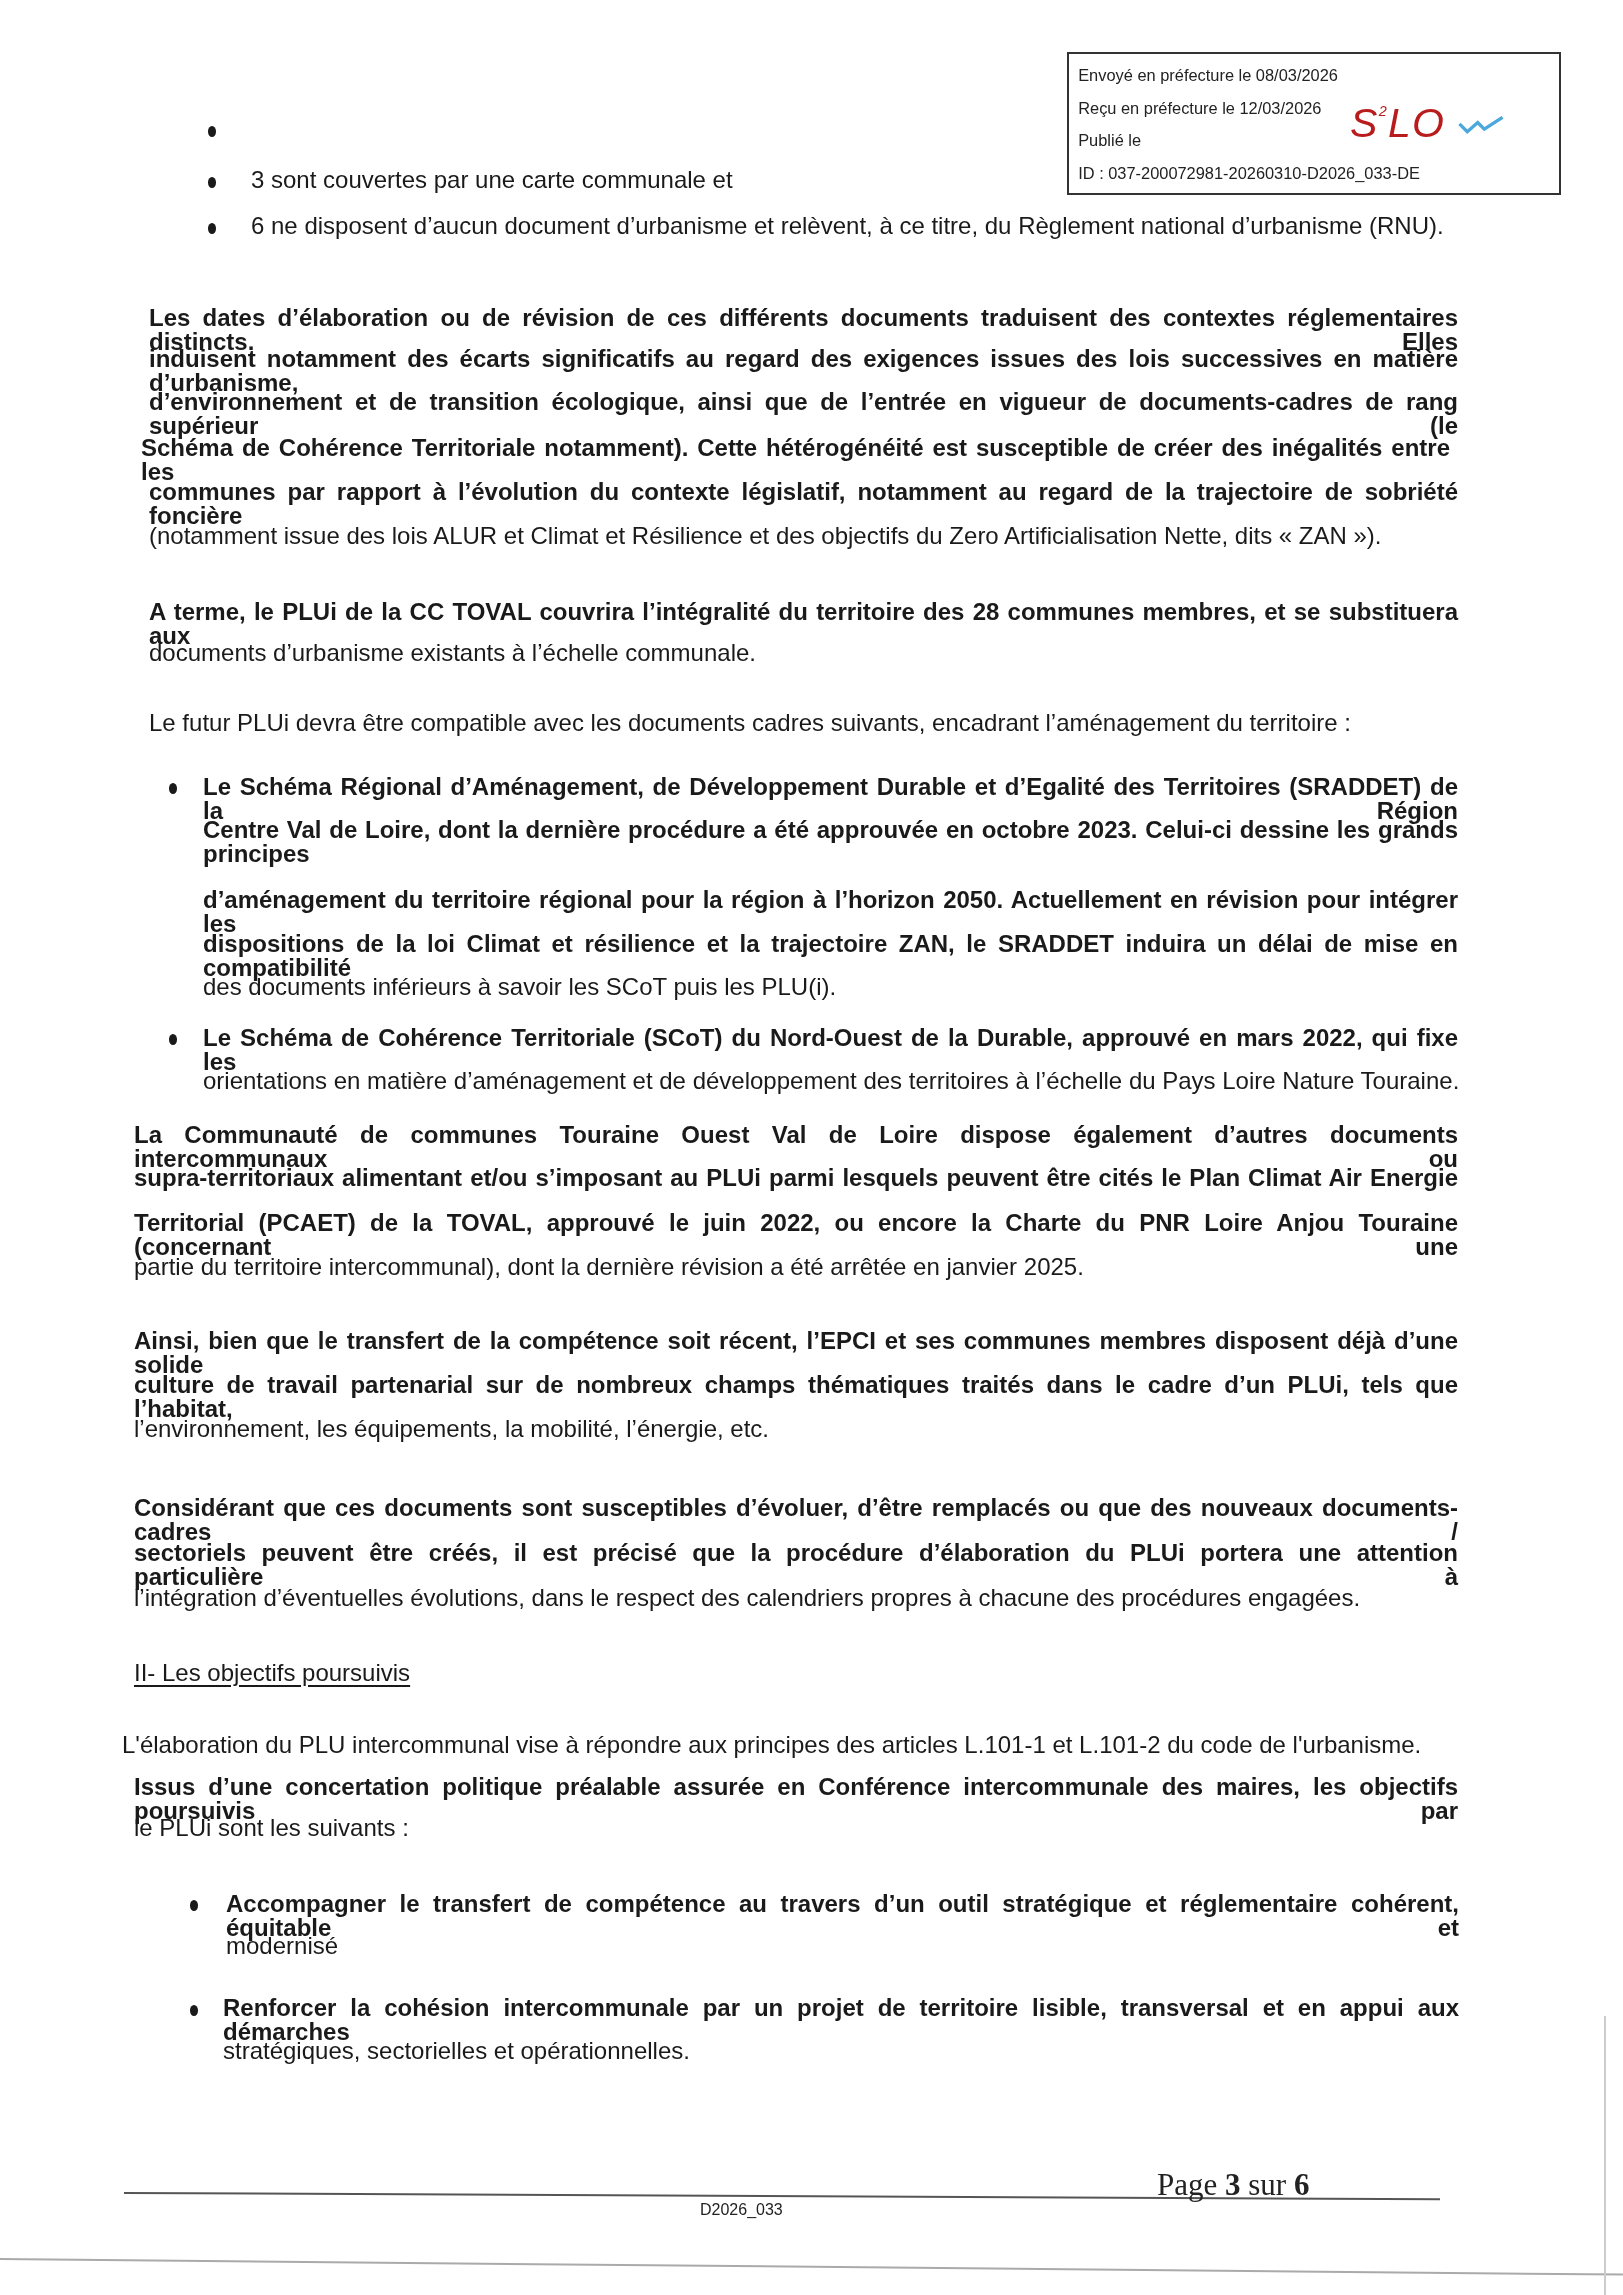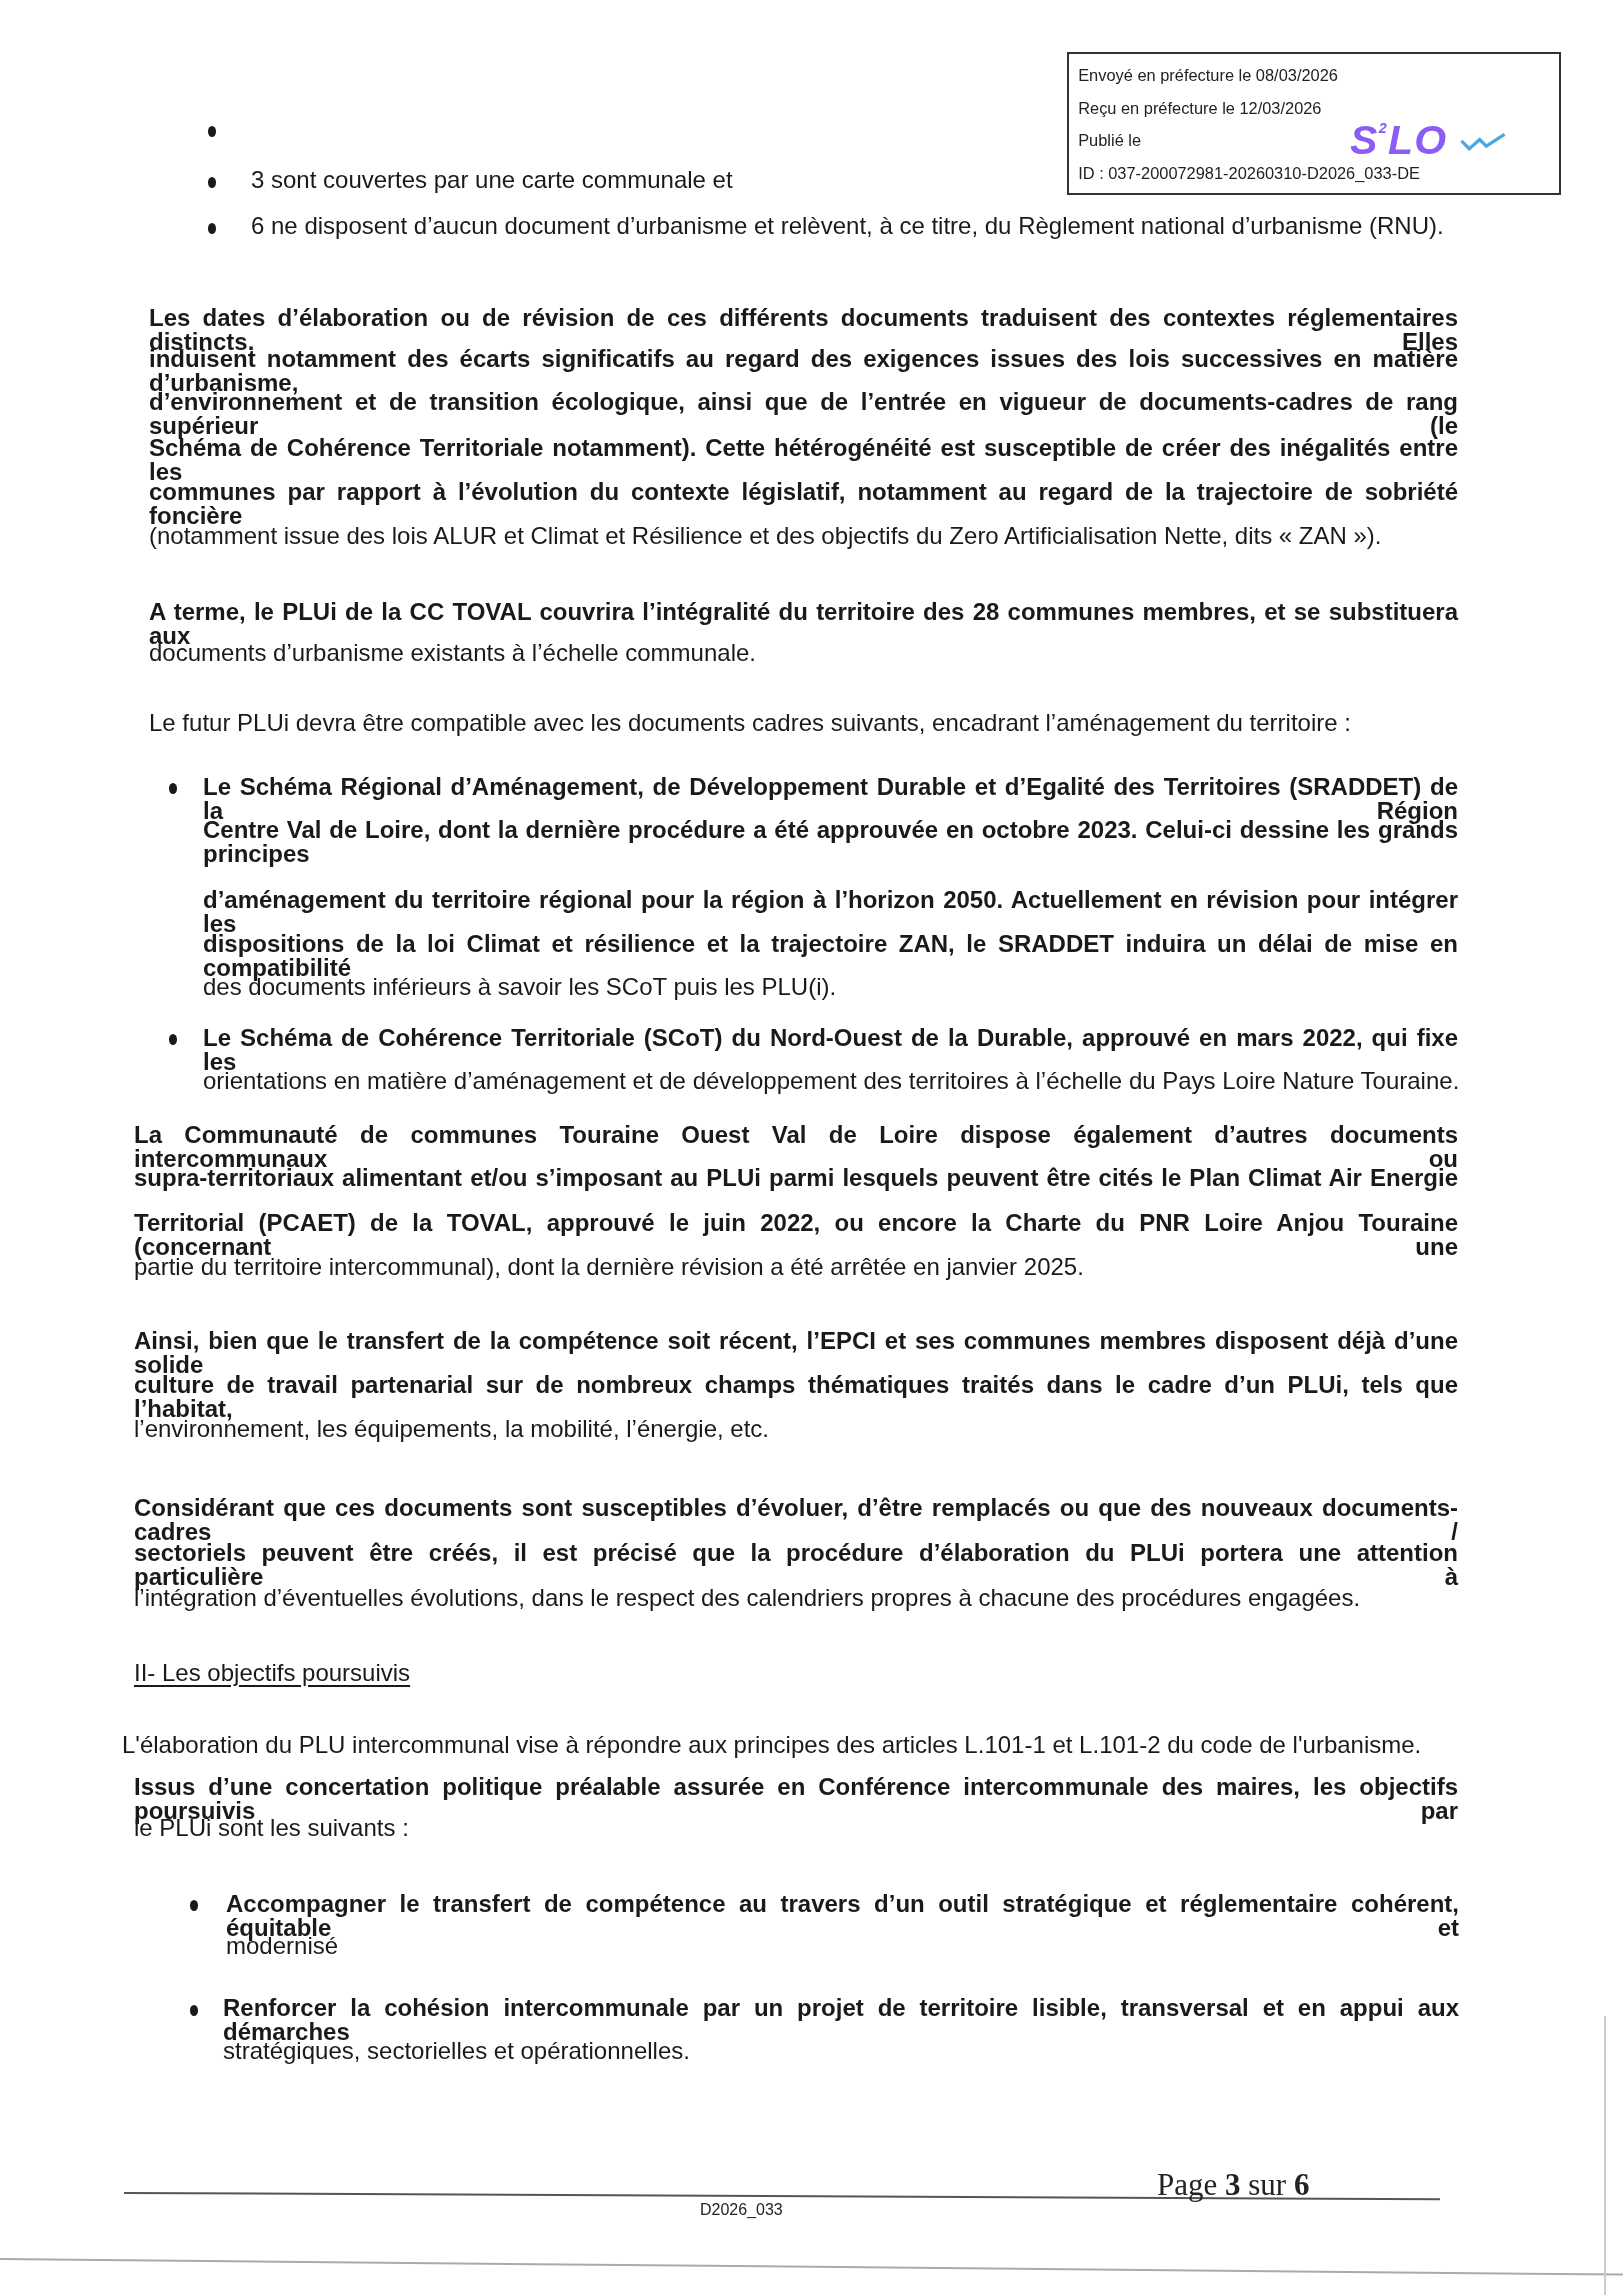--- a/index.html
+++ b/index.html
@@ -7,22 +7,22 @@
          font-family: "Liberation Sans Narrow", "Liberation Sans", sans-serif; color: #1a1a1a; }
   .page { position: absolute; left: 0; top: 0; width: 1623px; height: 2295px; }
   .txt { position: absolute; font-size: 24px; line-height: 24px; white-space: nowrap;
          font-family: "Liberation Sans", sans-serif; transform-origin: left top; }
   .justify { white-space: normal; text-align: justify; text-align-last: justify; font-weight: bold; }
   .bullet { position: absolute; width: 7.9px; height: 10.5px; border-radius: 50%; background: #1a1a1a; }
   .stamp { position: absolute; left: 1067px; top: 52px; width: 494px; height: 143px;
            border: 2px solid #333; box-sizing: border-box; background: #fff; }
   .stamp .line { position: absolute; left: 9.2px; font-family: "Liberation Sans", sans-serif;
                  font-size: 16.4px; color: #222; white-space: nowrap; }
-  .s2lo { position: absolute; left: 281px; top: 63px; font-family: "Liberation Sans", sans-serif;
-          font-style: italic; font-weight: bold; font-size: 41px; color: #8b5cf6; letter-spacing: 1.3px; }
+  .s2lo { position: absolute; left: 281px; top: 46px; font-family: "Liberation Sans", sans-serif;
+          font-style: italic; font-weight: normal; font-size: 41px; color: #b91c1c; letter-spacing: 1.3px; }
   .s2lo sup { font-size: 14.4px; vertical-align: top; position: relative; top: 2.6px; }
   .heading { text-decoration: underline; text-underline-offset: 3.9px; }
   .footer-line { position: absolute; left: 124px; top: 2192px; width: 1316px; height: 0;
                  border-top: 2px solid #555; transform: rotate(0.27deg); transform-origin: left; }
   .pagenum { position: absolute; left: 1157px; top: 2167px; font-family: "Liberation Serif", serif;
              font-size: 31px; color: #222; }
   .pagenum b { font-weight: bold; }
   .docref { position: absolute; left: 700px; top: 2201px; font-family: "Liberation Sans", sans-serif;
             font-size: 16px; color: #222; }
   .edge-bottom { position: absolute; left: 0; top: 2258px; width: 1623px; height: 0;
@@ -51,21 +51,21 @@
   <div class="bullet" style="left:208px;top:126px"></div>
   <div class="bullet" style="left:208px;top:177px"></div>
   <div class="txt" style="left:251px;top:168px">3 sont couvertes par une carte communale et</div>
   <div class="bullet" style="left:208px;top:223px"></div>
   <div class="txt" style="left:251px;top:214px">6 ne disposent d’aucun document d’urbanisme et relèvent, à ce titre, du Règlement national d’urbanisme (RNU).</div>
 
   <div>
     <div class="txt justify" style="left:149px;top:306px;width:1309px">Les dates d’élaboration ou de révision de ces différents documents traduisent des contextes réglementaires distincts. Elles</div>
     <div class="txt justify" style="left:149px;top:347px;width:1309px">induisent notamment des écarts significatifs au regard des exigences issues des lois successives en matière d’urbanisme,</div>
     <div class="txt justify" style="left:149px;top:390px;width:1309px">d’environnement et de transition écologique, ainsi que de l’entrée en vigueur de documents-cadres de rang supérieur (le</div>
-    <div class="txt justify" style="left:149px;top:436px;width:1309px">Schéma de Cohérence Territoriale notamment). Cette hétérogénéité est susceptible de créer des inégalités entre les</div>
+    <div class="txt justify" style="left:141px;top:436px;width:1309px">Schéma de Cohérence Territoriale notamment). Cette hétérogénéité est susceptible de créer des inégalités entre les</div>
     <div class="txt justify" style="left:149px;top:480px;width:1309px">communes par rapport à l’évolution du contexte législatif, notamment au regard de la trajectoire de sobriété foncière</div>
     <div class="txt" style="left:149px;top:524px">(notamment issue des lois ALUR et Climat et Résilience et des objectifs du Zero Artificialisation Nette, dits « ZAN »).</div>
   </div>
 
   <div>
     <div class="txt justify" style="left:149px;top:600px;width:1309px">A terme, le PLUi de la CC TOVAL couvrira l’intégralité du territoire des 28 communes membres, et se substituera aux</div>
     <div class="txt" style="left:149px;top:641px">documents d’urbanisme existants à l’échelle communale.</div>
   </div>
 
   <div class="txt" style="left:149px;top:711px">Le futur PLUi devra être compatible avec les documents cadres suivants, encadrant l’aménagement du territoire :</div>

